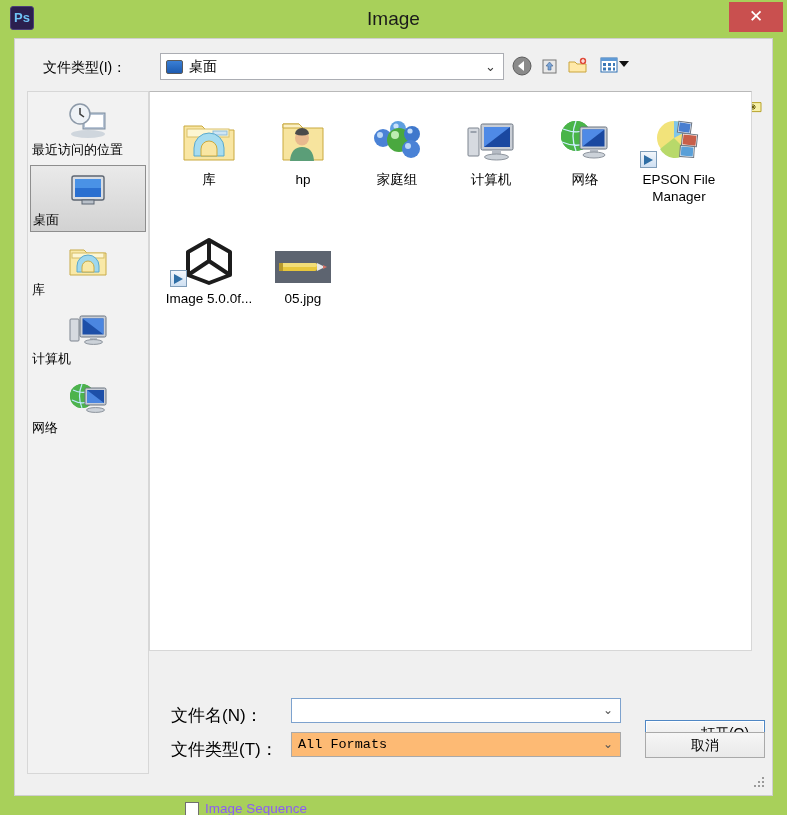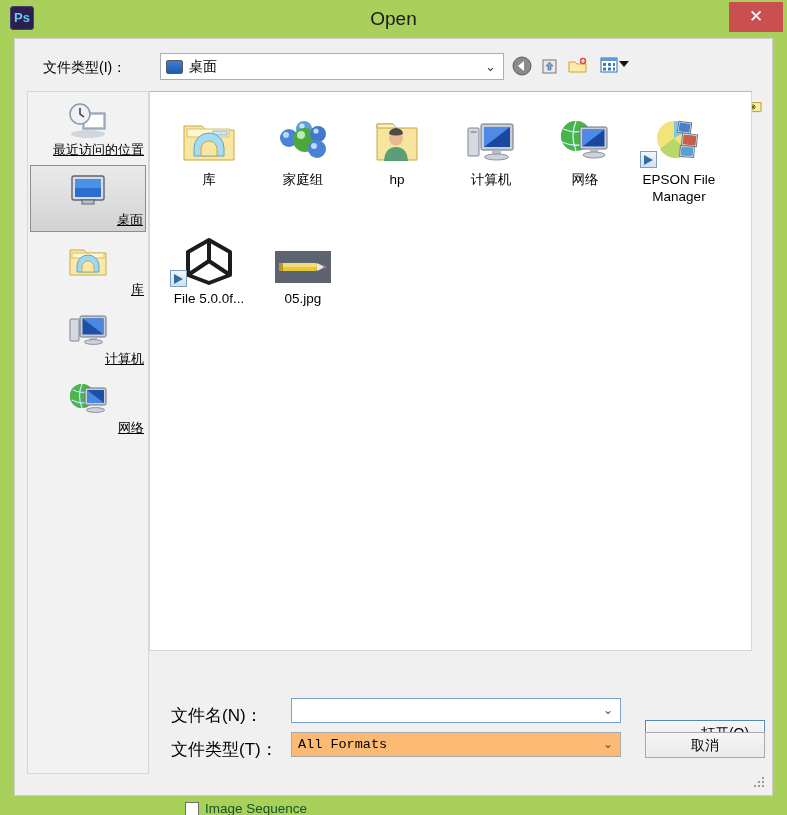--- a/index.html
+++ b/index.html
@@ -100,22 +100,21 @@
   #places {
     position: absolute; left: 12px; top: 52px;
     width: 122px; height: 683px;
     background: #f2f2f2;
     border: 1px solid #d7d7d7;
   }
   .place {
     position: relative;
     width: 116px; margin: 4px auto 0 auto;
     padding: 4px 0 3px 0;
-    text-align: right;
-    text-decoration: underline;
+    text-align: left;
   }
   .place.selected {
     background: linear-gradient(#eaeaea, #d2d2d2);
     border: 1px solid #8e8e8e;
   }
   .place .glyph {
     height: 42px;
     display: flex; align-items: center; justify-content: center;
   }
   .place .lbl {
@@ -212,36 +211,36 @@
 
   #seq-row {
     position: absolute; left: 170px; top: 762px;
     display: flex; align-items: center;
   }
   #seq-check {
     width: 14px; height: 14px;
     background: #ffffff; border: 1px solid #6f6f6f;
   }
   #seq-label {
-    margin-left: 6px; font-size: 13.5px; color: #14532d;
+    margin-left: 6px; font-size: 13.5px; color: #8b5cf6;
   }
 
   #grip {
     position: absolute; right: 6px; bottom: 6px;
     width: 14px; height: 14px;
   }
 </style>
 </head>
 <body>
 
 <div id="window">
 
   <div id="titlebar">
     <div id="ps-icon">Ps</div>
-    <div id="title-text">Open</div>
+    <div id="title-text">Image</div>
     <div id="close-btn">✕</div>
   </div>
 
   <div id="dialog">
 
     <div id="lookin-label">文件类型(I)：</div>
     <div id="lookin-combo">
       <span class="mon-icon"></span>
       <span class="val">桌面</span>
       <span class="chev">⌄</span>
@@ -370,51 +369,51 @@
               <path d="M14 40 v-8 a15 15 0 0 1 30 0 v8 z" fill="#a6dcf0" stroke="#5aa9cd"></path>
               <path d="M21 40 v-7 a8 8 0 0 1 16 0 v7 z" fill="#f9e6a3" stroke="#c9a93f"></path>
             </svg>
           </div>
           <div class="fname">库</div>
         </div>
 
         <div class="fitem">
           <div class="thumb">
             <svg width="58" height="52" viewBox="0 0 58 52">
+              <path d="M9 8 h16 l4 4 h20 v32 h-40 z" fill="#f7e49e" stroke="#c9a93f"></path>
+              <path d="M9 8 h16 l4 4 h-20 z" fill="#fbf0c5" stroke="#c9a93f"></path>
+              <ellipse cx="28" cy="22" rx="7" ry="7.5" fill="#e8b98e"></ellipse>
+              <path d="M21 18 a7 6 0 0 1 14 0 q-7 3 -14 0" fill="#4a4a4a"></path>
+              <path d="M16 45 q1 -14 12 -14 q11 0 12 14 z" fill="#5b9e78"></path>
+            </svg>
+          </div>
+          <div class="fname">hp</div>
+        </div>
+
+        <div class="fitem">
+          <div class="thumb">
+            <svg width="58" height="52" viewBox="0 0 58 52">
               <circle cx="15" cy="22" r="9" fill="#4a82d6"></circle>
               <circle cx="12" cy="19" r="3" fill="#bcd8f6"></circle>
               <circle cx="30" cy="13" r="8" fill="#5e9fe0"></circle>
               <circle cx="28" cy="10" r="2.6" fill="#c9e1fa"></circle>
               <circle cx="31" cy="24" r="12" fill="#4aa83f"></circle>
               <circle cx="27" cy="19" r="4" fill="#bdecb2"></circle>
               <circle cx="44" cy="18" r="8" fill="#3f78cc"></circle>
               <circle cx="42" cy="15" r="2.6" fill="#c3dcf8"></circle>
               <circle cx="43" cy="33" r="9" fill="#4a82d6"></circle>
               <circle cx="40" cy="30" r="3" fill="#bcd8f6"></circle>
             </svg>
           </div>
           <div class="fname">家庭组</div>
         </div>
 
         <div class="fitem">
           <div class="thumb">
             <svg width="58" height="52" viewBox="0 0 58 52">
-              <path d="M9 8 h16 l4 4 h20 v32 h-40 z" fill="#f7e49e" stroke="#c9a93f"></path>
-              <path d="M9 8 h16 l4 4 h-20 z" fill="#fbf0c5" stroke="#c9a93f"></path>
-              <ellipse cx="28" cy="22" rx="7" ry="7.5" fill="#e8b98e"></ellipse>
-              <path d="M21 18 a7 6 0 0 1 14 0 q-7 3 -14 0" fill="#4a4a4a"></path>
-              <path d="M16 45 q1 -14 12 -14 q11 0 12 14 z" fill="#5b9e78"></path>
-            </svg>
-          </div>
-          <div class="fname">hp</div>
-        </div>
-
-        <div class="fitem">
-          <div class="thumb">
-            <svg width="58" height="52" viewBox="0 0 58 52">
               <rect x="6" y="12" width="11" height="28" rx="1" fill="#d6dae0" stroke="#7c848f"></rect>
               <rect x="8.5" y="15" width="6" height="2" fill="#9aa2ad"></rect>
               <rect x="19" y="8" width="32" height="26" rx="1.5" fill="#c9ced6" stroke="#6b7480"></rect>
               <rect x="22" y="11" width="26" height="20" fill="#1a48a0"></rect>
               <path d="M22 11 h26 l-26 20 z" fill="#4f8ae6"></path>
               <rect x="30" y="34" width="9" height="5" fill="#b6bcc5"></rect>
               <ellipse cx="34.5" cy="41" rx="12" ry="3" fill="#ccd2d9" stroke="#8d949d"></ellipse>
             </svg>
           </div>
           <div class="fname">计算机</div>
@@ -455,21 +454,21 @@
         </div>
 
         <div class="fitem">
           <div class="thumb">
             <svg width="58" height="52" viewBox="0 0 58 52">
               <path d="M29 5 L50 17 L50 40 L29 48 L8 40 L8 17 Z" fill="none" stroke="#1c1c1c" stroke-width="4" stroke-linejoin="round"></path>
               <path d="M29 5 L29 26 L8 40 M29 26 L50 40" fill="none" stroke="#1c1c1c" stroke-width="4" stroke-linejoin="round"></path>
             </svg>
             <span class="shortcut"></span>
           </div>
-          <div class="fname">File 5.0.0f...</div>
+          <div class="fname">Image 5.0.0f...</div>
         </div>
 
 
         <div class="fitem">
           <div class="thumb">
             <svg width="56" height="40" viewBox="0 0 56 40">
               <rect x="0" y="4" width="56" height="32" fill="#5d6470"></rect>
               <rect x="6" y="16" width="36" height="8" rx="2" fill="#e8c73c"></rect>
               <rect x="6" y="16" width="36" height="4" rx="2" fill="#f2dd78"></rect>
               <path d="M42 16 l8 4 l-8 4 z" fill="#e8e8e8"></path>

